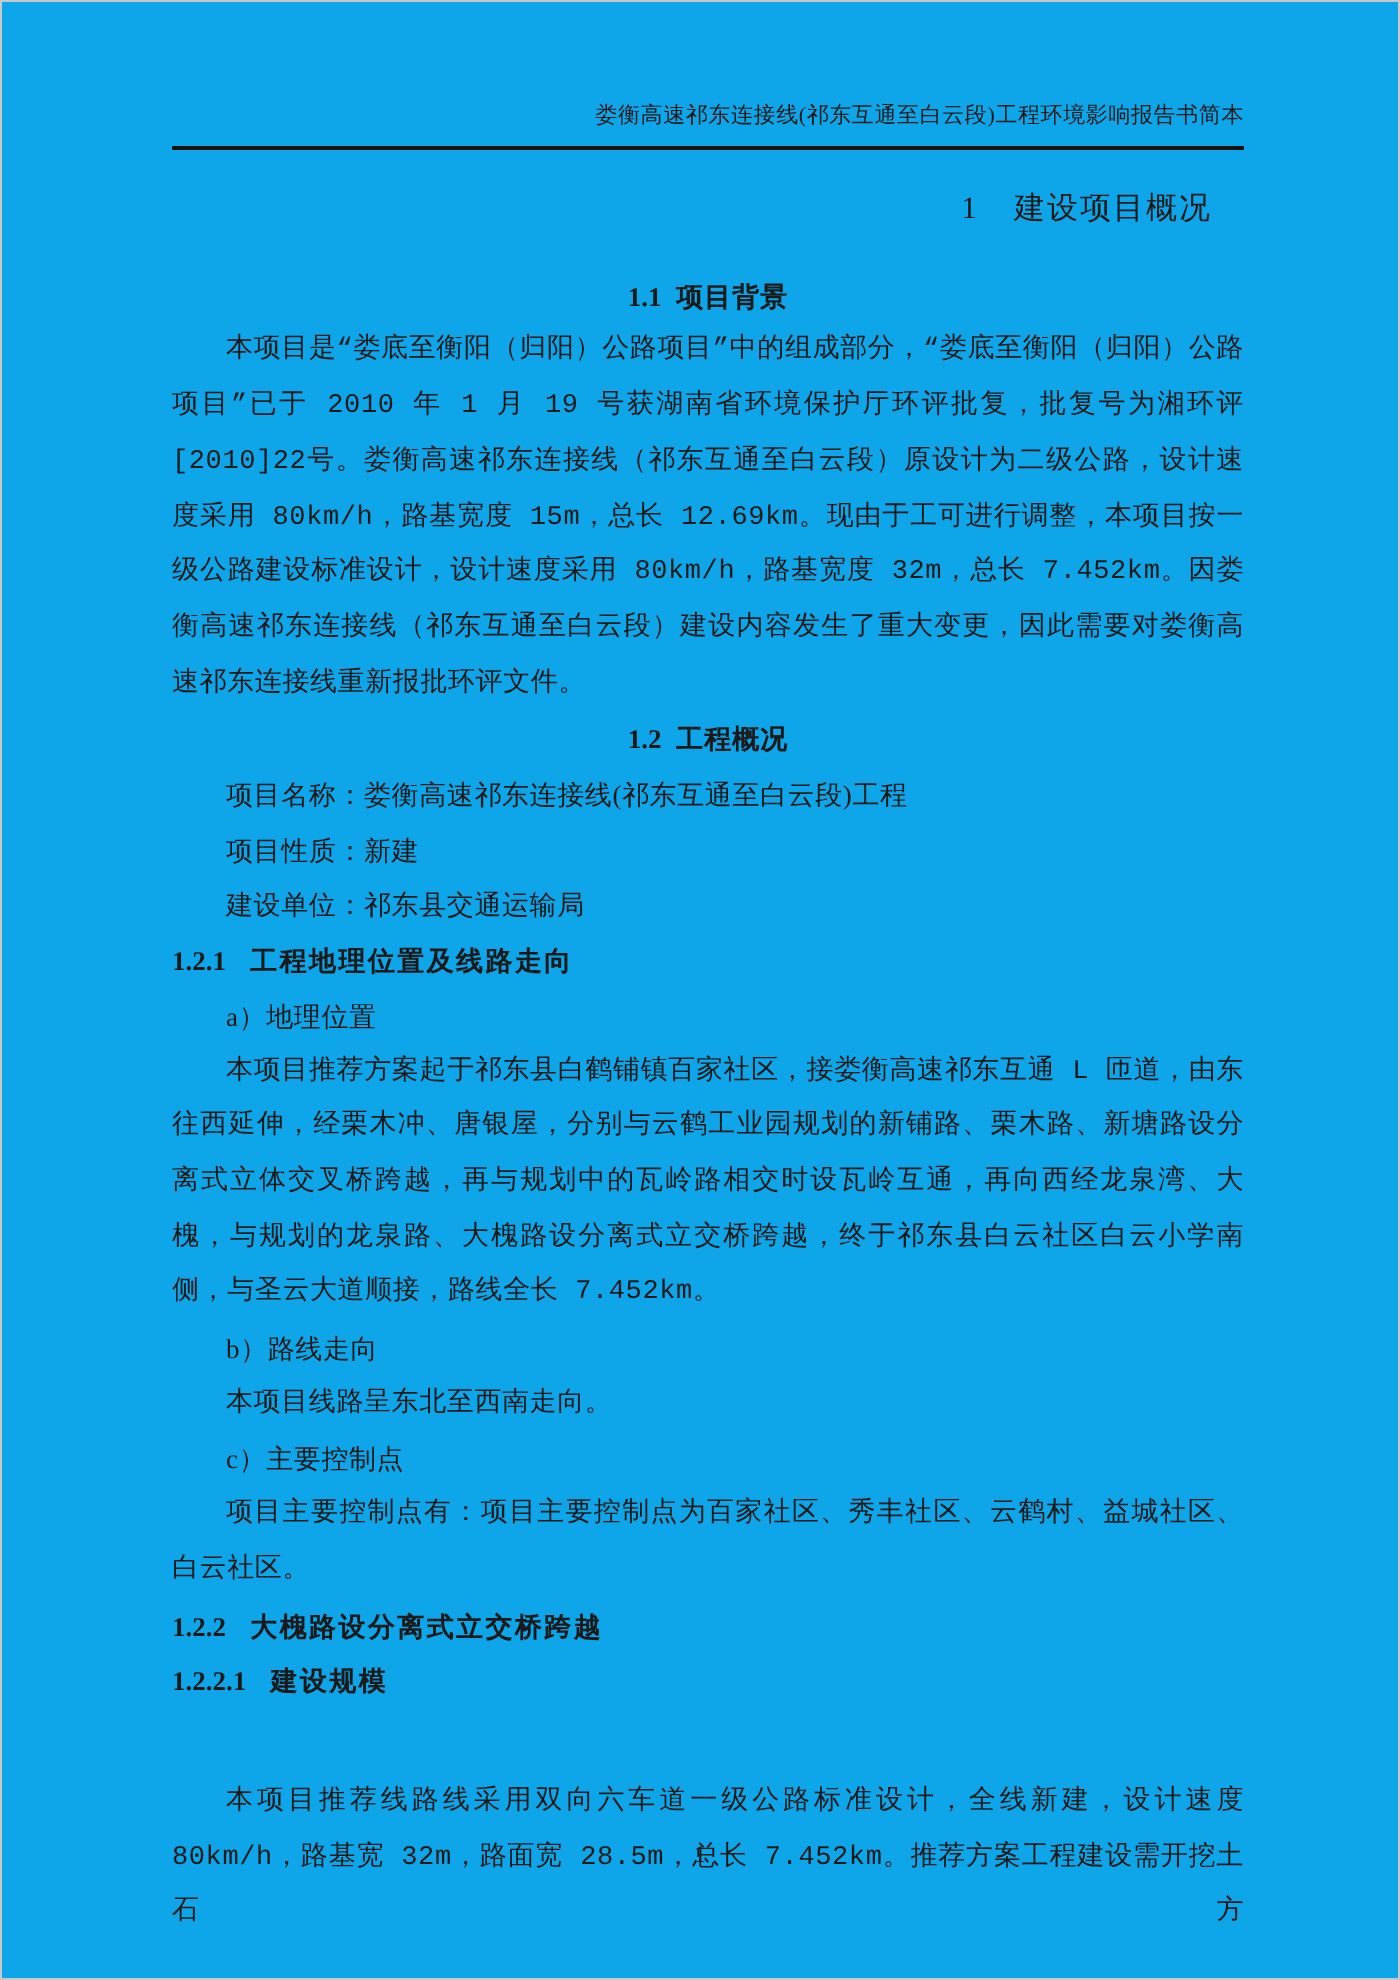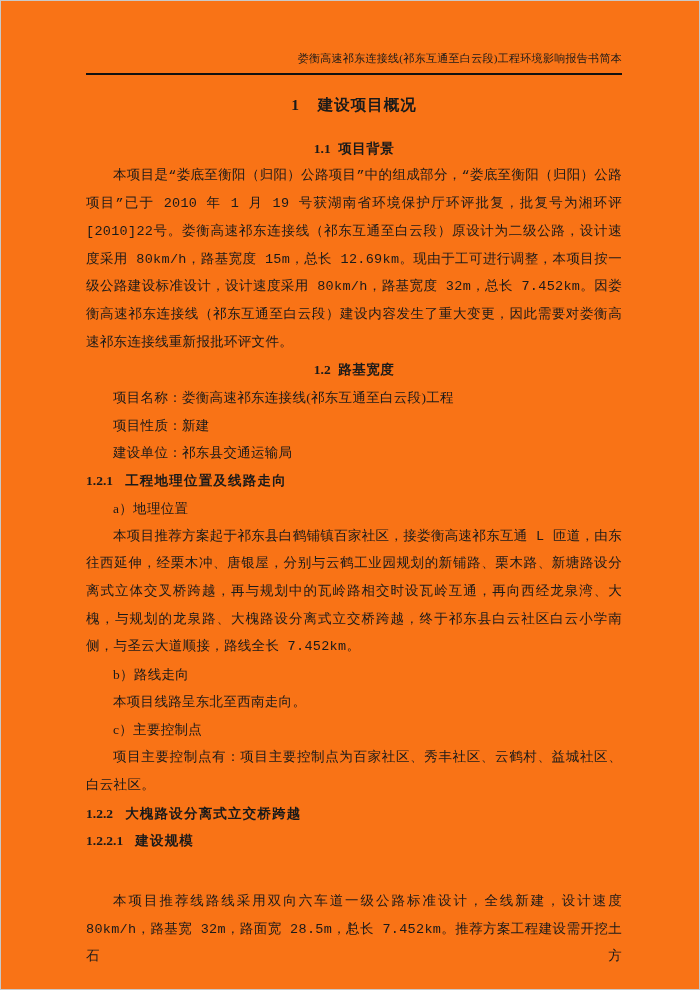--- a/index.html
+++ b/index.html
@@ -5,21 +5,21 @@
   html, body {
     margin: 0;
     padding: 0;
     background: #ffffff;
   }
   .page {
     position: relative;
     width: 700px;
     height: 990px;
     box-sizing: border-box;
-    background: #f97316;
+    background: #0ea5e9;
     border: 1px solid #c9c9c9;
     font-family: "Liberation Serif", "DejaVu Serif", serif;
     color: #1a1a1a;
     overflow: hidden;
   }
   .inner {
     margin: 0 77px 0 85px; 
   }
   .doc-header {
     padding-top: 50px;
@@ -32,24 +32,24 @@
   }
   .doc-body {
     margin-top: 12px;
     font-size: 13.5px;
     line-height: 27.7px;
     text-align: justify;
   }
   .h1 {
     margin: 16px;
     font-size: 15.5px;
-    font-weight: bold;
+    font-weight: normal;
     letter-spacing: 1px;
     line-height: 27.7px;
-    text-align: center;
+    text-align: right;
   }
   .h1 .num { margin-right: 1.2em; letter-spacing: 0; }
   .h2 {
     margin: 0;
     font-size: 13.5px;
     font-weight: bold;
     line-height: 27.7px;
     letter-spacing: 0.5px;
     text-align: center;
   }
@@ -102,21 +102,21 @@
     </div>
 
     <div class="doc-body">
 
       <h1 class="h1"><span class="num">1</span><span>建设项目概况</span></h1>
 
       <h2 class="h2"><span class="num">1.1</span><span>项目背景</span></h2>
 
       <p class="para">本项目是“娄底至衡阳（归阳）公路项目”中的组成部分，“娄底至衡阳（归阳）公路项目”已于 2010 年 1 月 19 号获湖南省环境保护厅环评批复，批复号为湘环评[2010]22号。娄衡高速祁东连接线（祁东互通至白云段）原设计为二级公路，设计速度采用 80km/h，路基宽度 15m，总长 12.69km。现由于工可进行调整，本项目按一级公路建设标准设计，设计速度采用 80km/h，路基宽度 32m，总长 7.452km。因娄衡高速祁东连接线（祁东互通至白云段）建设内容发生了重大变更，因此需要对娄衡高速祁东连接线重新报批环评文件。</p>
 
-      <h2 class="h2"><span class="num">1.2</span><span>路基宽度</span></h2>
+      <h2 class="h2"><span class="num">1.2</span><span>工程概况</span></h2>
 
       <p class="info-line">项目名称：娄衡高速祁东连接线(祁东互通至白云段)工程</p>
       <p class="info-line">项目性质：新建</p>
       <p class="info-line">建设单位：祁东县交通运输局</p>
 
       <h3 class="h3"><span class="num">1.2.1</span><span>工程地理位置及线路走向</span></h3>
 
       <p class="item-line">a）地理位置</p>
 
       <p class="para">本项目推荐方案起于祁东县白鹤铺镇百家社区，接娄衡高速祁东互通 L 匝道，由东往西延伸，经栗木冲、唐银屋，分别与云鹤工业园规划的新铺路、栗木路、新塘路设分离式立体交叉桥跨越，再与规划中的瓦岭路相交时设瓦岭互通，再向西经龙泉湾、大槐，与规划的龙泉路、大槐路设分离式立交桥跨越，终于祁东县白云社区白云小学南侧，与圣云大道顺接，路线全长 7.452km。</p>

